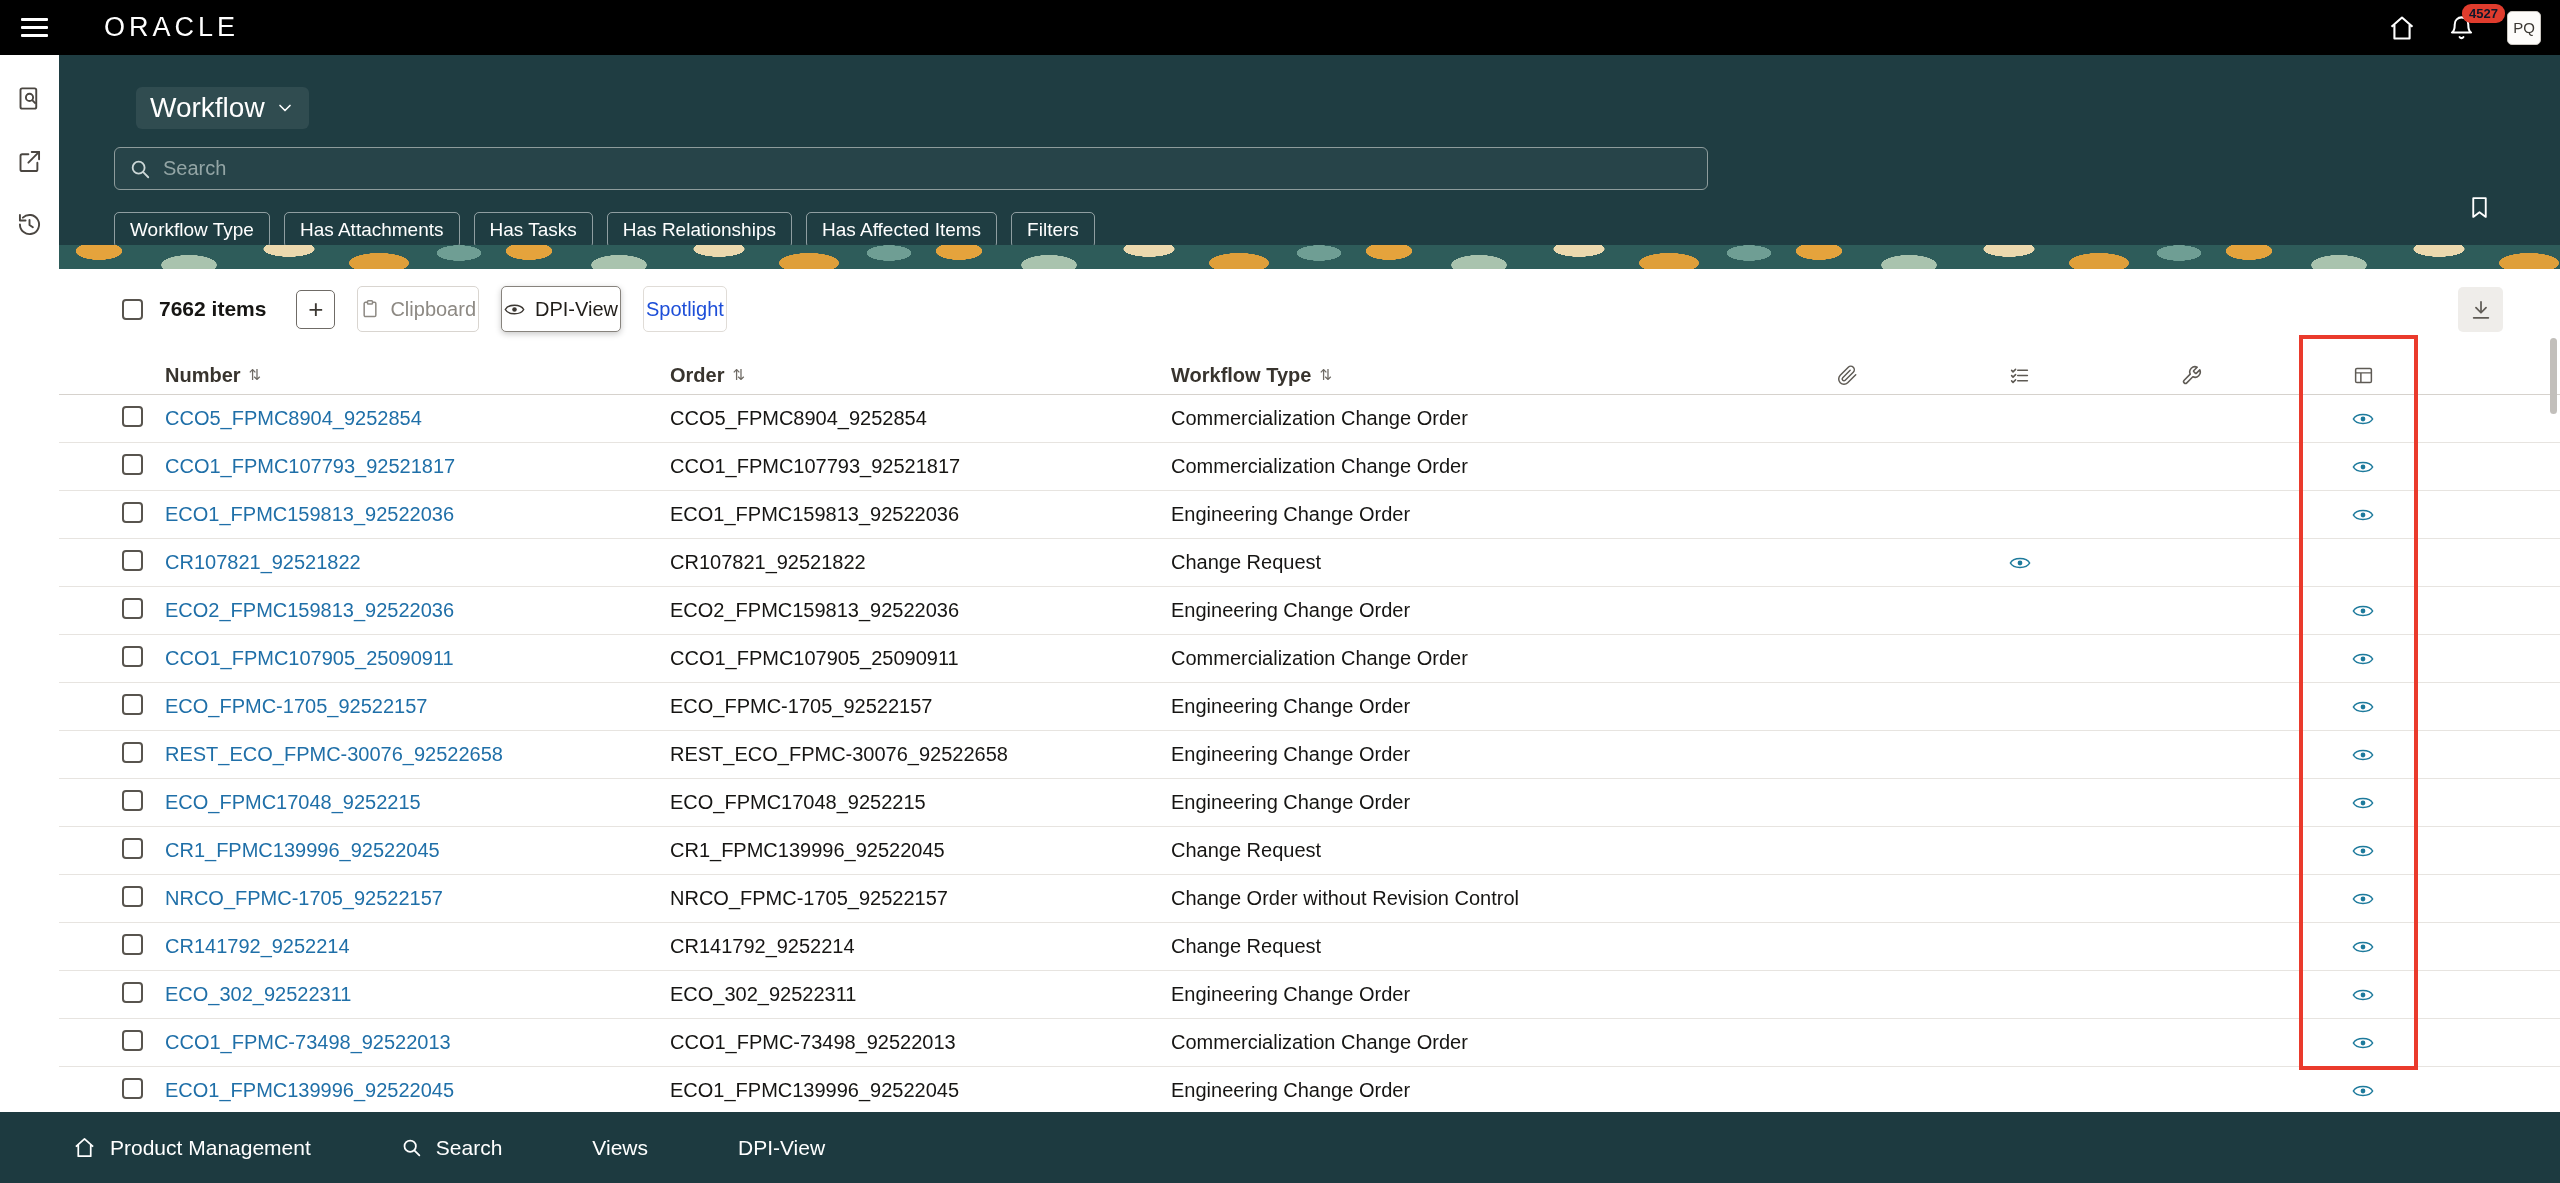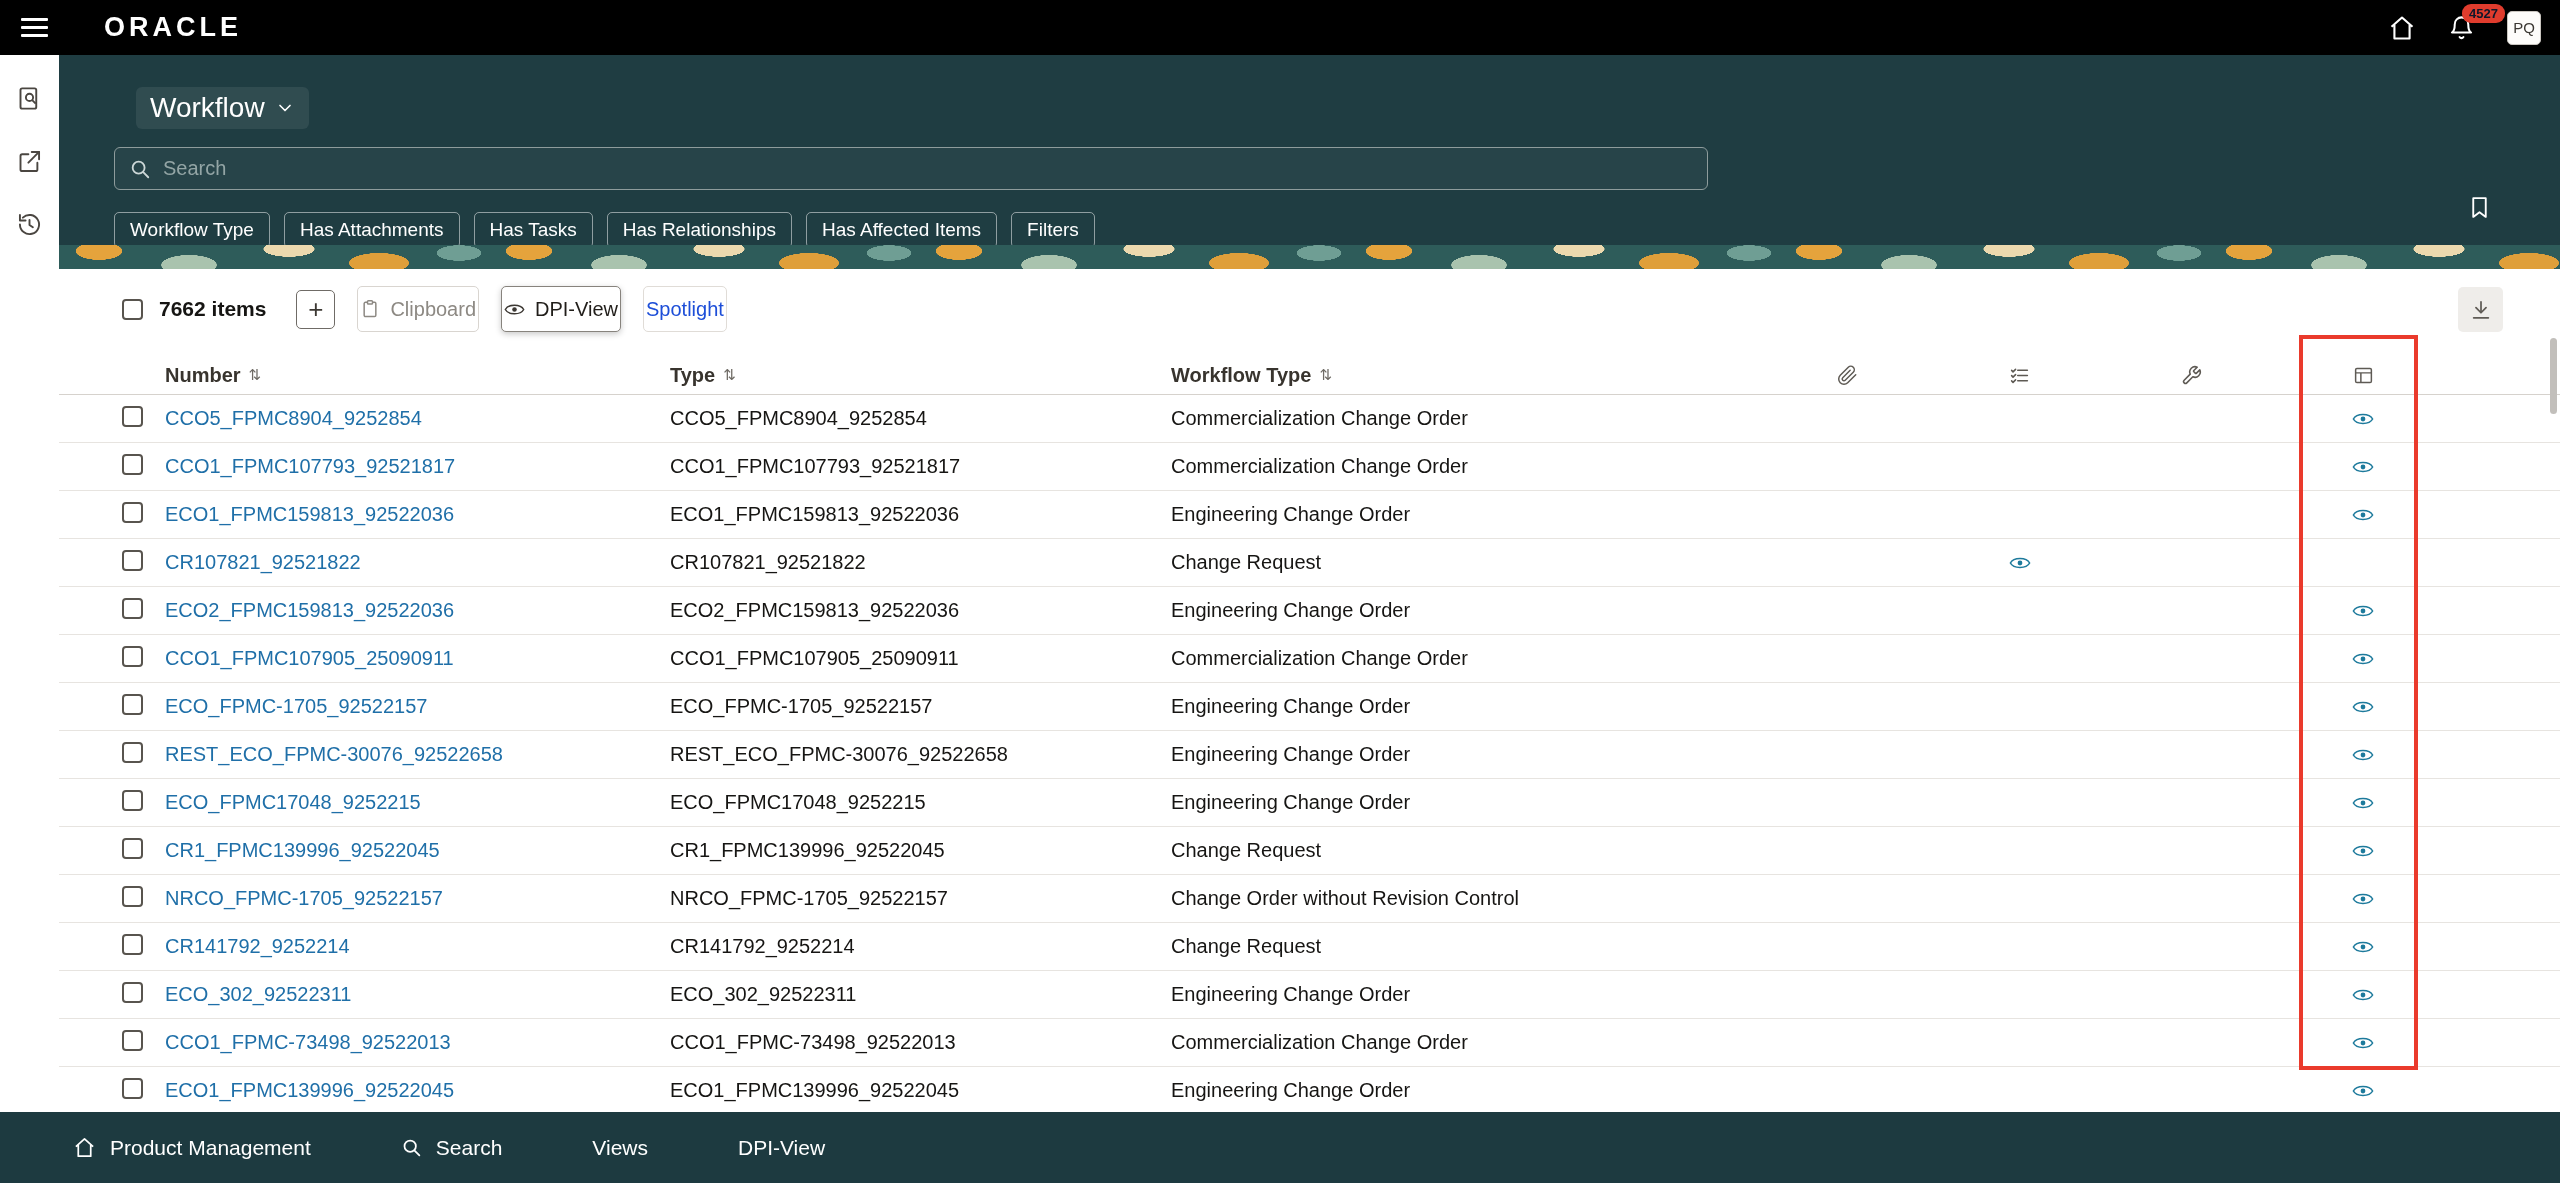--- a/index.html
+++ b/index.html
@@ -17,21 +17,21 @@
     --eye-teal:#1d7a9c;
     --badge-red:#e03c2d;
   }
   svg{display:block}
 
   
   .topbar{position:absolute;top:0;left:0;right:0;height:55px;background:var(--topbar-bg);
     display:flex;align-items:center;color:#fff;z-index:20}
   .hamburger{margin-left:21px;width:27px;cursor:pointer}
   .hamburger span{display:block;height:3px;background:#fff;margin:5px 0;border-radius:1px}
-  .brand{margin-left:56px;font-size:27px;font-weight:700;letter-spacing:4px;color:#fff}
+  .brand{margin-left:56px;font-size:27px;font-weight:400;letter-spacing:4px;color:#fff}
   .topbar-right{margin-left:auto;display:flex;align-items:center;gap:32px;margin-right:19px}
   .topbar-iconbtn{position:relative;color:#fff;cursor:pointer}
   .badge{position:absolute;top:-10px;left:14px;background:var(--badge-red);color:#0f172a;
     font-size:13px;line-height:13px;padding:3px 7px;border-radius:9px;font-weight:700}
   .avatar{width:34px;height:34px;background:#fdfcfa;border:1px solid #c9c5bf;border-radius:5px;
     color:#3c3833;font-size:15px;font-weight:400;display:flex;align-items:center;justify-content:center}
 
   
   .sidebar{position:absolute;top:55px;left:0;bottom:71px;width:59px;background:#fff;z-index:10;
     display:flex;flex-direction:column;align-items:center;padding-top:30px;gap:36px}
@@ -231,21 +231,21 @@
     </button>
   </div>
 
   <div class="grid thead">
     <div class="c-check"></div>
     <div class="hcell">
       <span>Number</span>
         <span class="sort">⇅</span>
     </div>
     <div class="hcell">
-      <span>Type</span>
+      <span>Order</span>
         <span class="sort">⇅</span>
     </div>
     <div class="hcell">
       <span>Workflow Type</span>
         <span class="sort">⇅</span>
     </div>
     <div class="icell">
       <span>
         <svg width="21" height="21" viewBox="0 0 24 24" fill="none" stroke="currentColor" stroke-width="1.7" stroke-linecap="round" stroke-linejoin="round">
             <path d="M21.4 11.05l-9.19 9.19a6 6 0 0 1-8.49-8.49l9.19-9.19a4 4 0 0 1 5.66 5.66l-9.2 9.19a2 2 0 0 1-2.83-2.83l8.49-8.48"></path>

